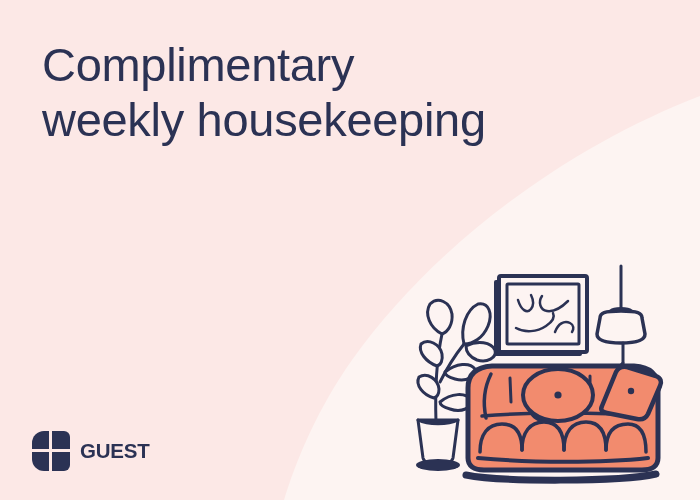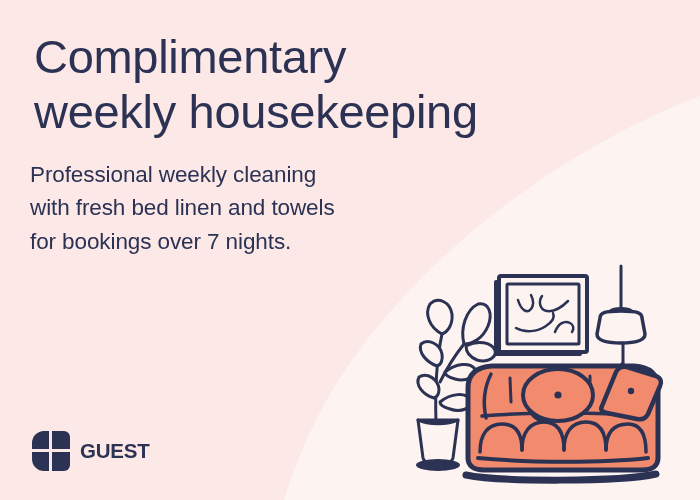--- a/index.html
+++ b/index.html
@@ -28,21 +28,21 @@
     height: 500px;
   }
   
   #copy-block {
     position: absolute;
     left: 30px;
     top: 26px;
     width: 560px;
   }
   #headline {
-    margin: 4px;
+    margin: 12px;
     color: #2b3254;
     font-size: 47px;
     line-height: 1.17;
     font-weight: 300;
     letter-spacing: -0.3px;
     white-space: pre-line;
   }
   #subcopy {
     margin: 18px 0 0 0;
     color: #2b3254;
@@ -91,23 +91,20 @@
 <div id="poster">
 
   <svg id="bg-layer" viewBox="0 0 700 500" preserveAspectRatio="none" aria-hidden="true">
     <rect x="0" y="0" width="700" height="500" fill="#fce8e6"></rect>
     <path d="M700,96 C560,150 430,250 352,360 C318,408 296,460 284,500 L700,500 Z" fill="#fdf4f2"></path>
   </svg>
 
   <div id="copy-block">
     <h1 id="headline">Complimentary
 weekly housekeeping</h1>
-    <p id="subcopy">Professional weekly cleaning
-with fresh bed linen and towels
-for bookings over 7 nights.</p>
   </div>
 
   <div id="logo">
     <svg id="logo-mark" viewBox="0 0 40 42" aria-hidden="true">
 
       <path d="M18 1 L18 19 L1 19 L1 13 A12 12 0 0 1 13 1 Z" fill="#2b3254"></path>
 
       <path d="M21 1 L33 1 A6 6 0 0 1 39 7 L39 19 L21 19 Z" fill="#2b3254"></path>
 
       <path d="M1 22 L18 22 L18 41 L13 41 A12 12 0 0 1 1 29 Z" fill="#2b3254"></path>

